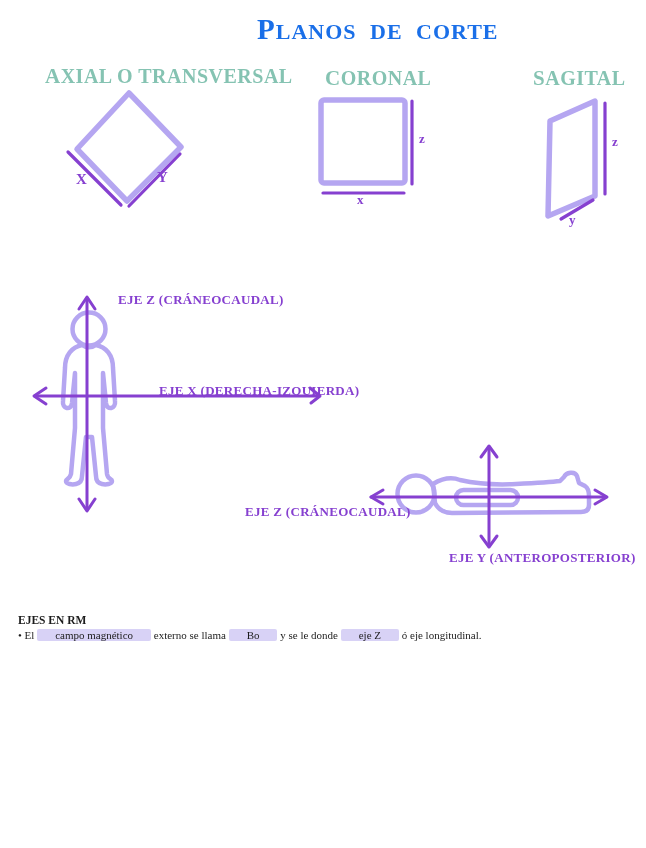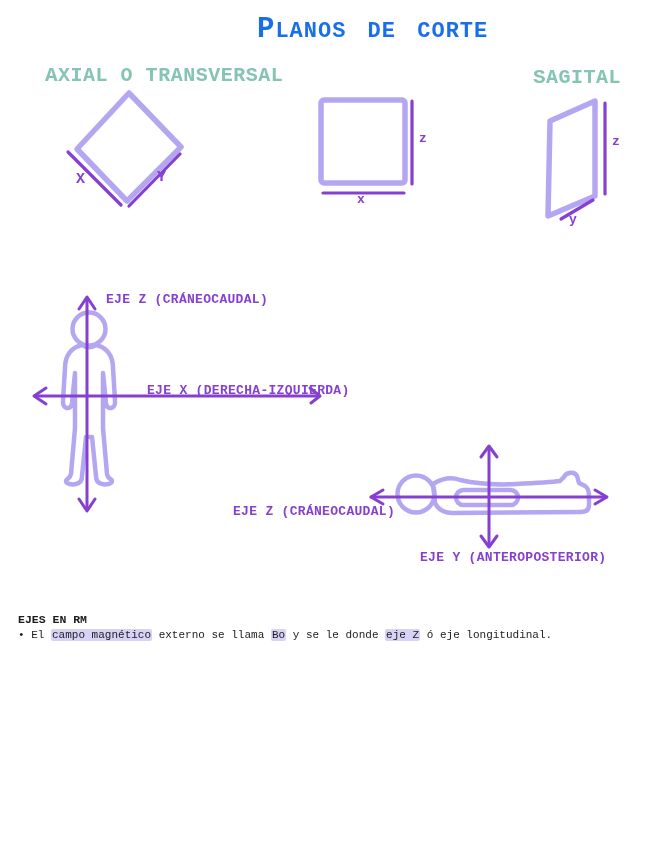--- a/index.html
+++ b/index.html
@@ -6,21 +6,21 @@
     --title_blue:#1a6fe8;
     --header_teal:#85c3b2;
     --shape_light_purple:#b5a6f1;
     --ink_dark_purple:#8640d0;
     --highlight_lavender:#d8d2f6;
     --body_text:#1c1c1c;
   }
   html,body{margin:0;padding:0;background:#ffffff;}
   .page{
     position:relative;width:646px;height:672px;background:#ffffff;overflow:hidden;
-    font-family:Liberation Mono, monospace;
+    font-family:Liberation Serif, serif;
   }
   .art{position:absolute;left:0;top:0;pointer-events:none;}
   .lp{fill:none;stroke:var(--shape_light_purple);stroke-width:5.5;stroke-linecap:round;stroke-linejoin:round;}
   .lp2{fill:none;stroke:var(--shape_light_purple);stroke-width:4.5;stroke-linecap:round;stroke-linejoin:round;}
   .dp{fill:none;stroke:var(--ink_dark_purple);stroke-width:3.2;stroke-linecap:round;stroke-linejoin:round;}
   .dp-thin{fill:none;stroke:var(--ink_dark_purple);stroke-width:3;stroke-linecap:round;stroke-linejoin:round;}
 
   .hand{position:absolute;font-weight:bold;color:var(--ink_dark_purple);white-space:nowrap;}
   .main-title{
     position:absolute;left:257px;top:13px;color:var(--title_blue);
@@ -32,38 +32,39 @@
     font-weight:bold;font-size:20px;letter-spacing:1px;word-spacing:6px;white-space:nowrap;
   }
   .ejes-title::first-letter{font-size:26px;}
   .plane-header{
     position:absolute;color:var(--header_teal);font-weight:bold;font-size:20px;
     letter-spacing:0.5px;white-space:nowrap;
   }
   .plane-header::first-letter{font-size:21px;}
   .axis-letter{position:absolute;color:var(--ink_dark_purple);font-weight:bold;font-size:15px;}
   .axis-letter.small{font-size:13px;}
-  .fig-label{font-size:13px;letter-spacing:0.3px;}
+  .fig-label{font-size:13px;letter-spacing:0.3px;margin-left:12px;}
 
   .notes{
     position:absolute;left:18px;top:588px;width:614px;color:var(--body_text);
     font-size:11px;line-height:1.25;margin-top:25px;
   }
   .notes-heading{font-weight:bold;font-size:11.5px;margin:0 0 2px 0;}
   .note-line{margin:0;}
-  .hl{background:var(--highlight_lavender);border-radius:2px;padding:0 1px;}
+  .hl{background:var(--highlight_lavender);border-radius:2px;padding:0 18px;}
 </style>
 </head>
 <body>
 
 <div class="page">
 
   <div class="main-title">PLANOS DE CORTE</div>
 
   <div class="plane-header" style="left:45px;top:64px">AXIAL O TRANSVERSAL</div>
+  <div class="plane-header" style="left:325px;top:66px">CORONAL</div>
   <div class="plane-header" style="left:533px;top:66px">SAGITAL</div>
 
   <svg class="art" width="646" height="848" viewBox="0 0 646 848">
 
     <polygon class="lp" points="129,93 181,147 127,201 77,149"></polygon>
     <line class="dp" x1="68" y1="152" x2="121" y2="205"></line>
     <line class="dp" x1="180" y1="154" x2="129" y2="206"></line>
 
     <rect class="lp" x="321" y="100" width="84" height="83" rx="3"></rect>
     <line class="dp" x1="412" y1="101" x2="412" y2="184"></line>
@@ -107,20 +108,20 @@
   <span class="axis-letter" style="left:157px;top:169px">Y</span>
   <span class="axis-letter small" style="left:419px;top:131px">z</span>
   <span class="axis-letter small" style="left:357px;top:192px">x</span>
   <span class="axis-letter small" style="left:612px;top:134px">z</span>
   <span class="axis-letter small" style="left:569px;top:212px">y</span>
 
 
   <span class="hand fig-label" style="left:106px;top:292px">EJE Z (CRÁNEOCAUDAL)</span>
   <span class="hand fig-label" style="left:147px;top:383px">EJE X (DERECHA-IZQUIERDA)</span>
   <span class="hand fig-label" style="left:233px;top:504px">EJE Z (CRÁNEOCAUDAL)</span>
-  <span class="hand fig-label" style="left:420px;top:550px">EJE Y (ANTEROPOSTERIOR)</span>
+  <span class="hand fig-label" style="left:437px;top:550px">EJE Y (ANTEROPOSTERIOR)</span>
 
   <div class="notes">
     <p class="notes-heading">EJES EN RM</p>
     <p class="note-line"><span>• El </span><span class="hl">campo magnético</span><span> externo se llama </span><span class="hl">Bo</span><span> y se le donde </span><span class="hl">eje Z</span><span> ó eje longitudinal.</span></p>
   </div>
 
 </div>
 
 </body></html>

